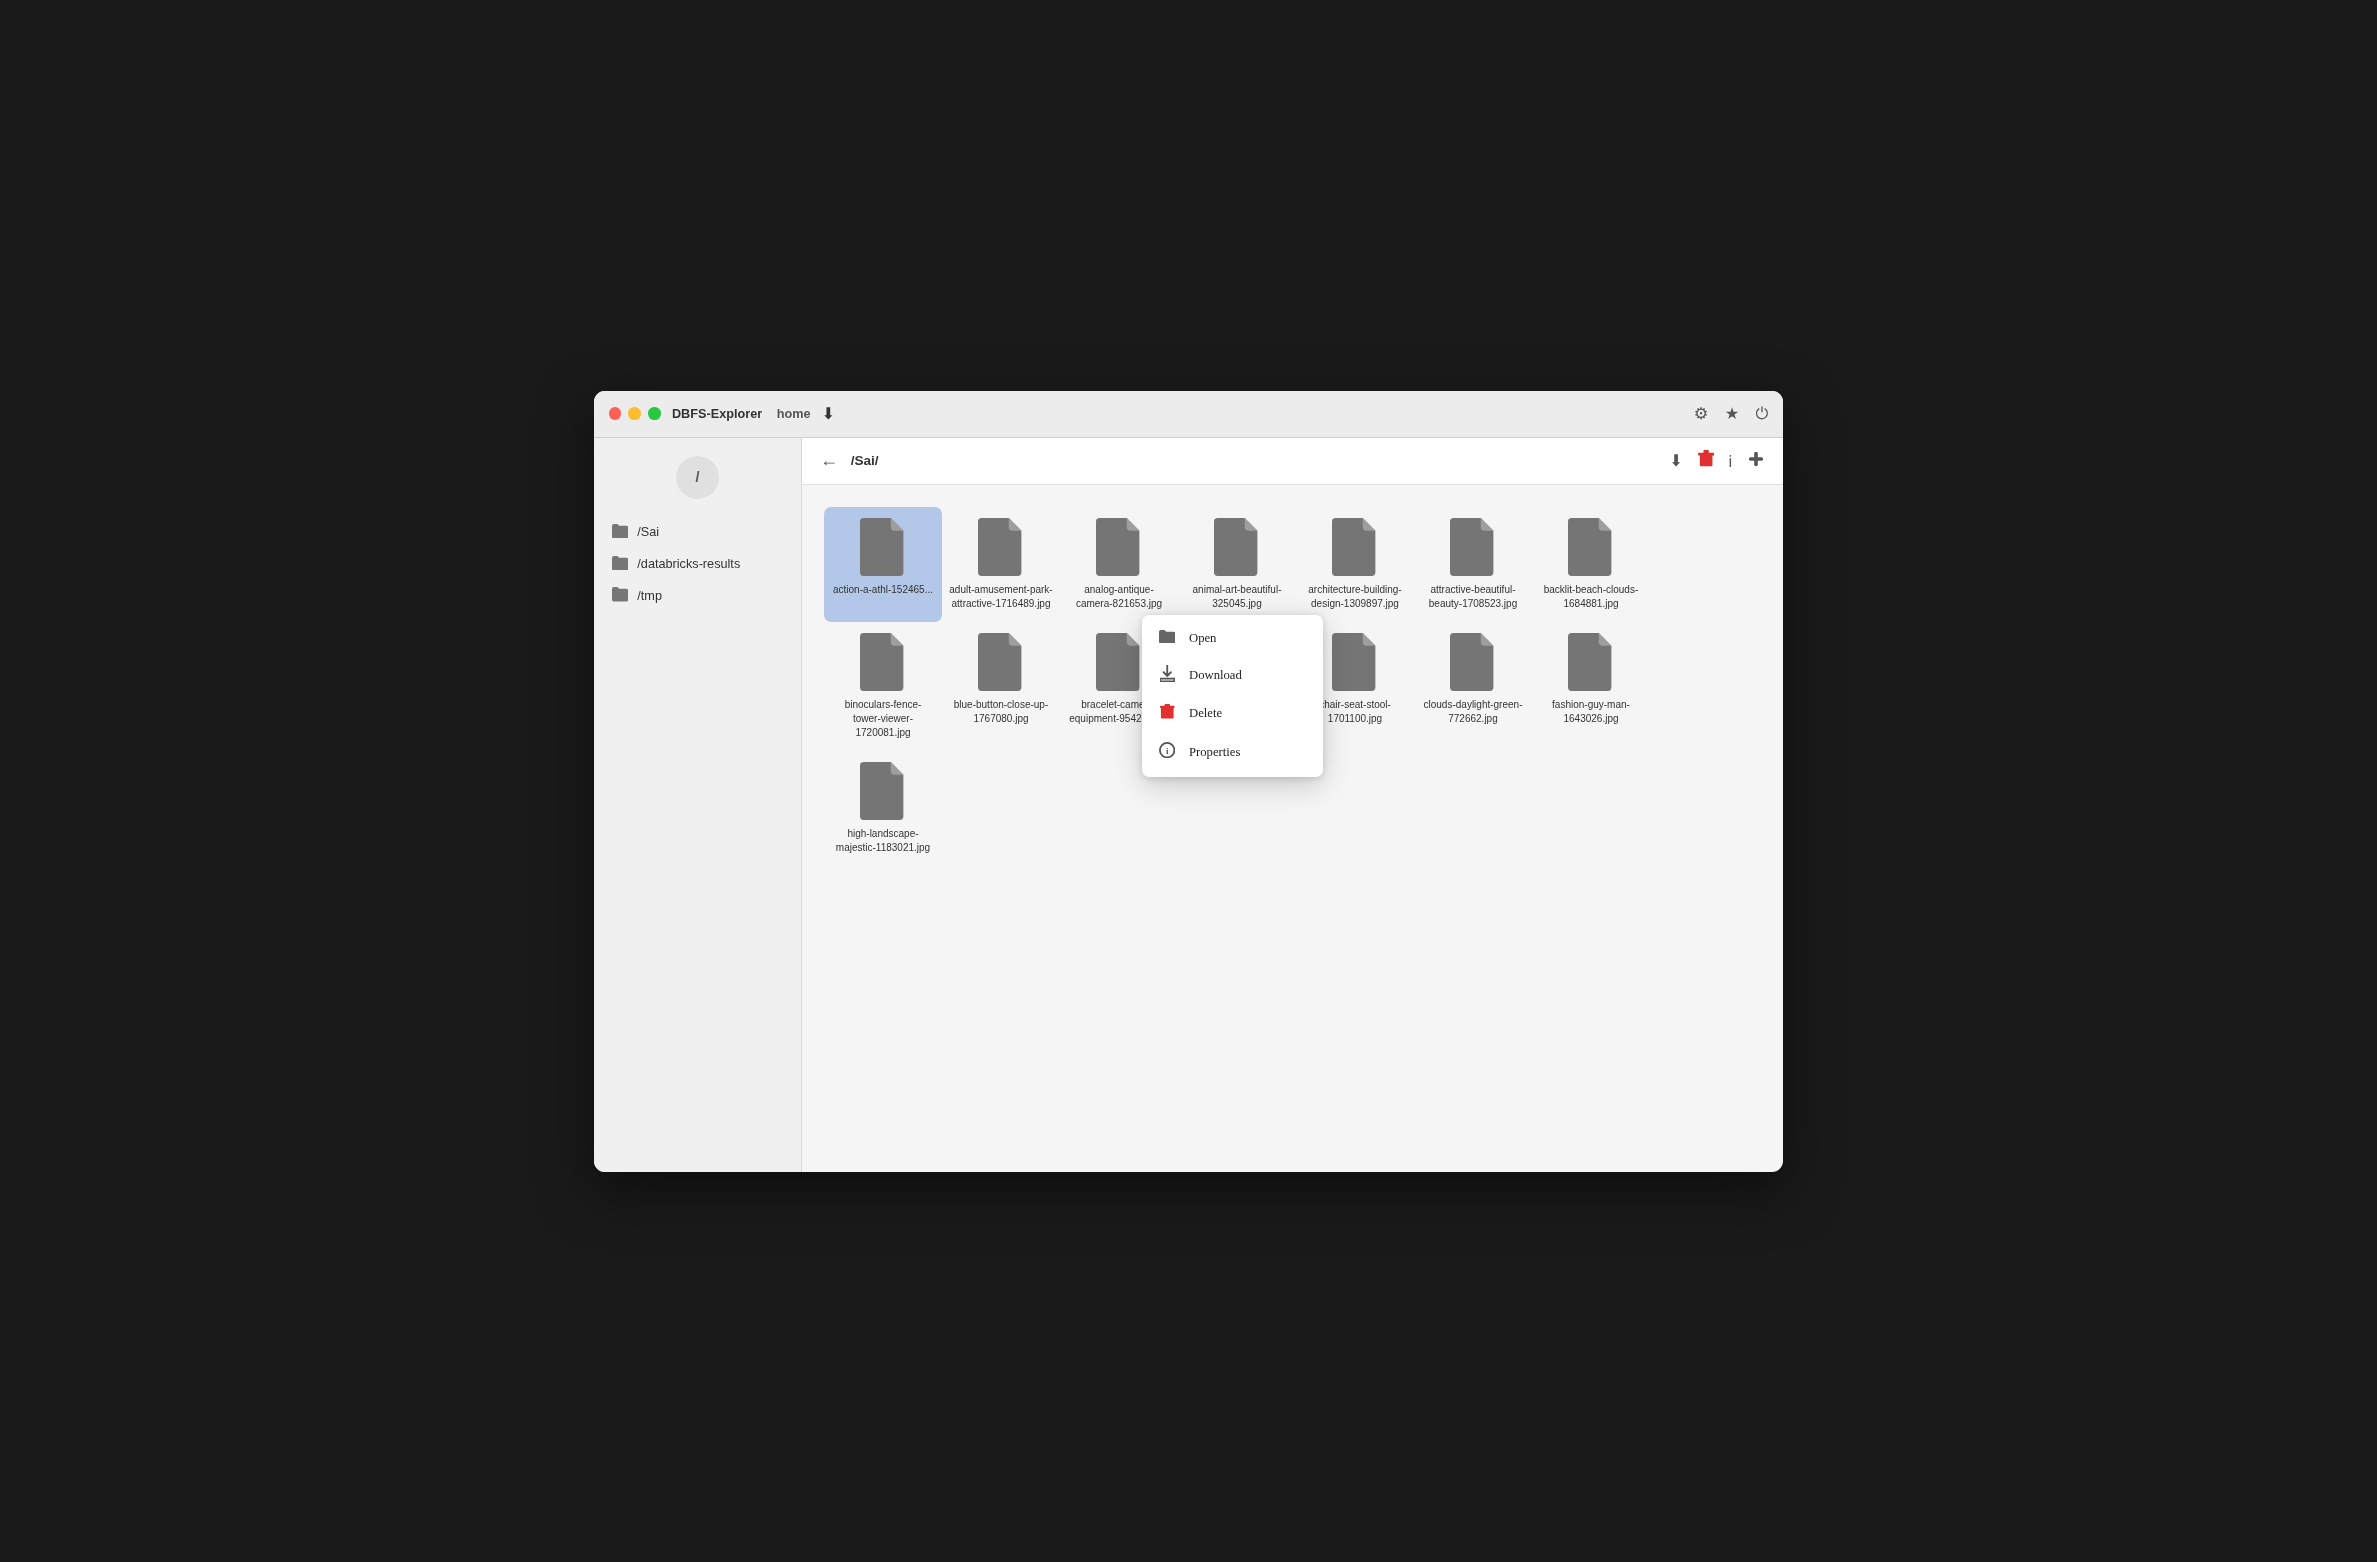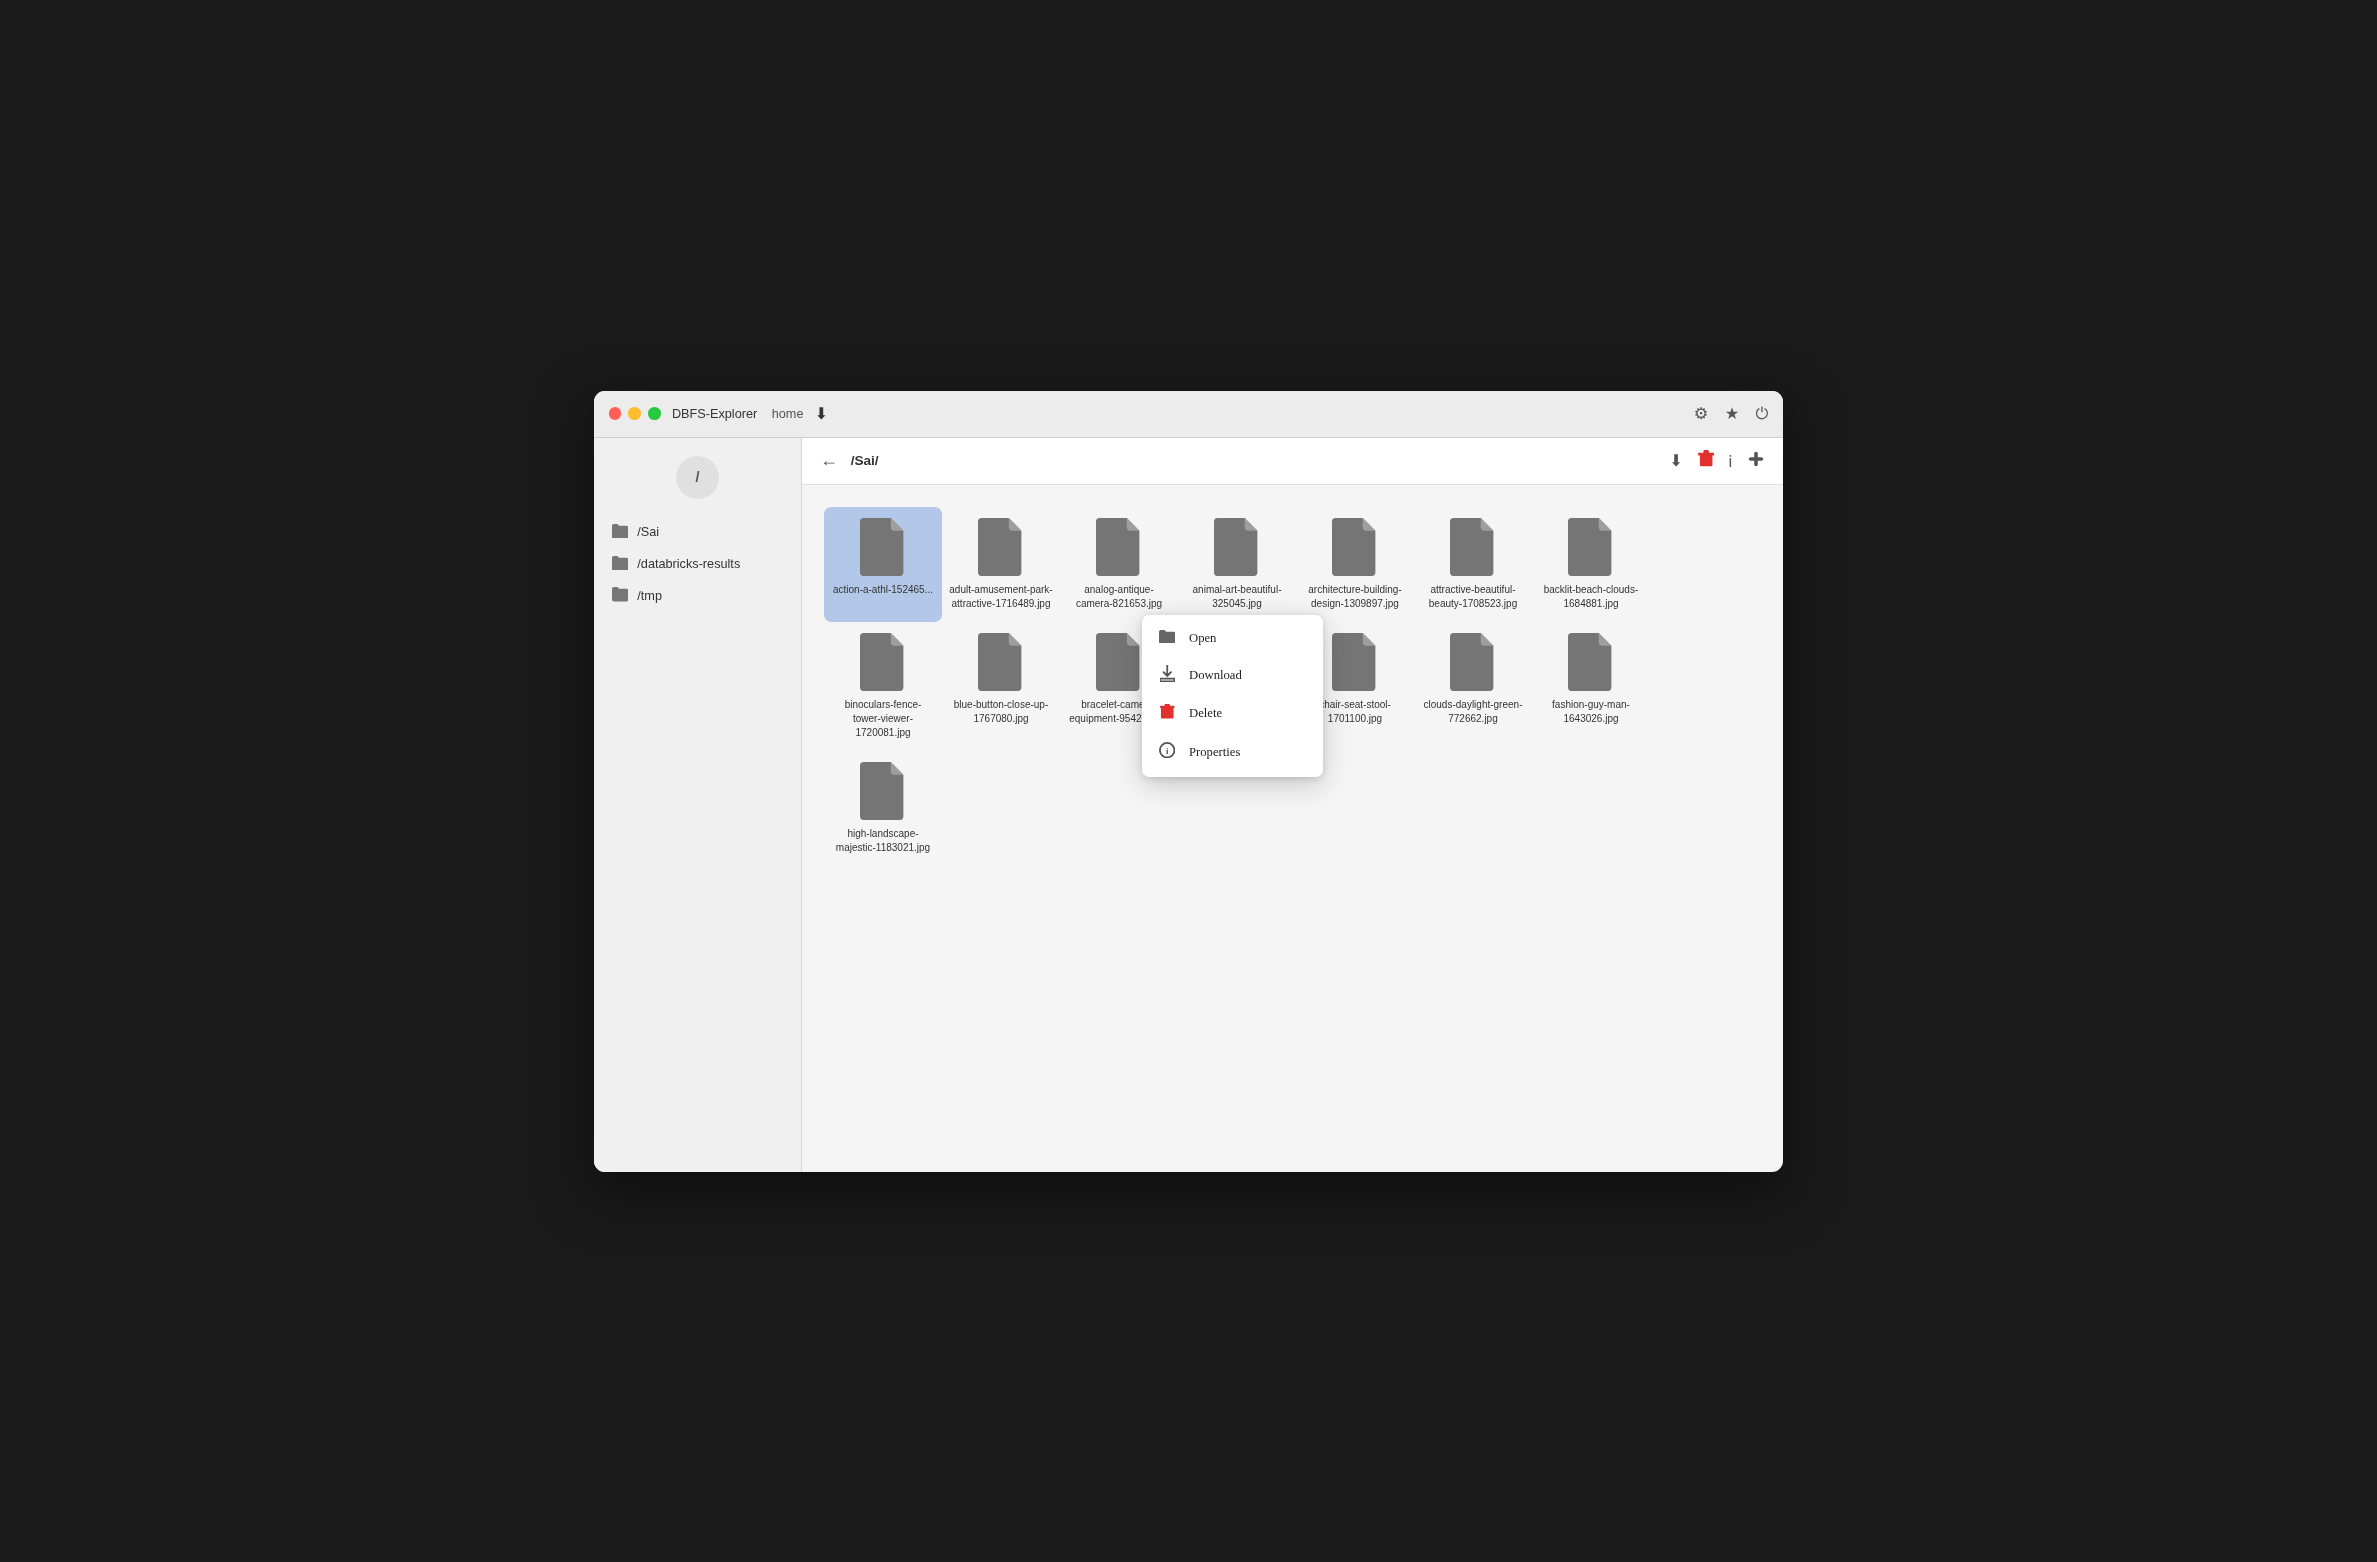--- a/index.html
+++ b/index.html
@@ -40,28 +40,29 @@
       width: 12.7px;
       height: 12.7px;
       border-radius: 50%;
       cursor: pointer;
     }
     .tl-red { background: #ff5f57; }
     .tl-yellow { background: #febc2e; }
     .tl-green { background: #28c840; }
     .app-title {
       font-size: 12.7px;
-      font-weight: 400;
+      font-weight: 700;
       color: #333;
       margin-right: 14.5px;
     }
     .nav-home {
       font-size: 12.7px;
       color: #555;
       margin-right: 11px;
+      font-weight: bold;
     }
     .download-icon-title {
       font-size: 16.3px;
       color: #333;
     }
     .titlebar-right {
       margin-left: auto;
       display: flex;
       gap: 16.3px;
       align-items: center;

